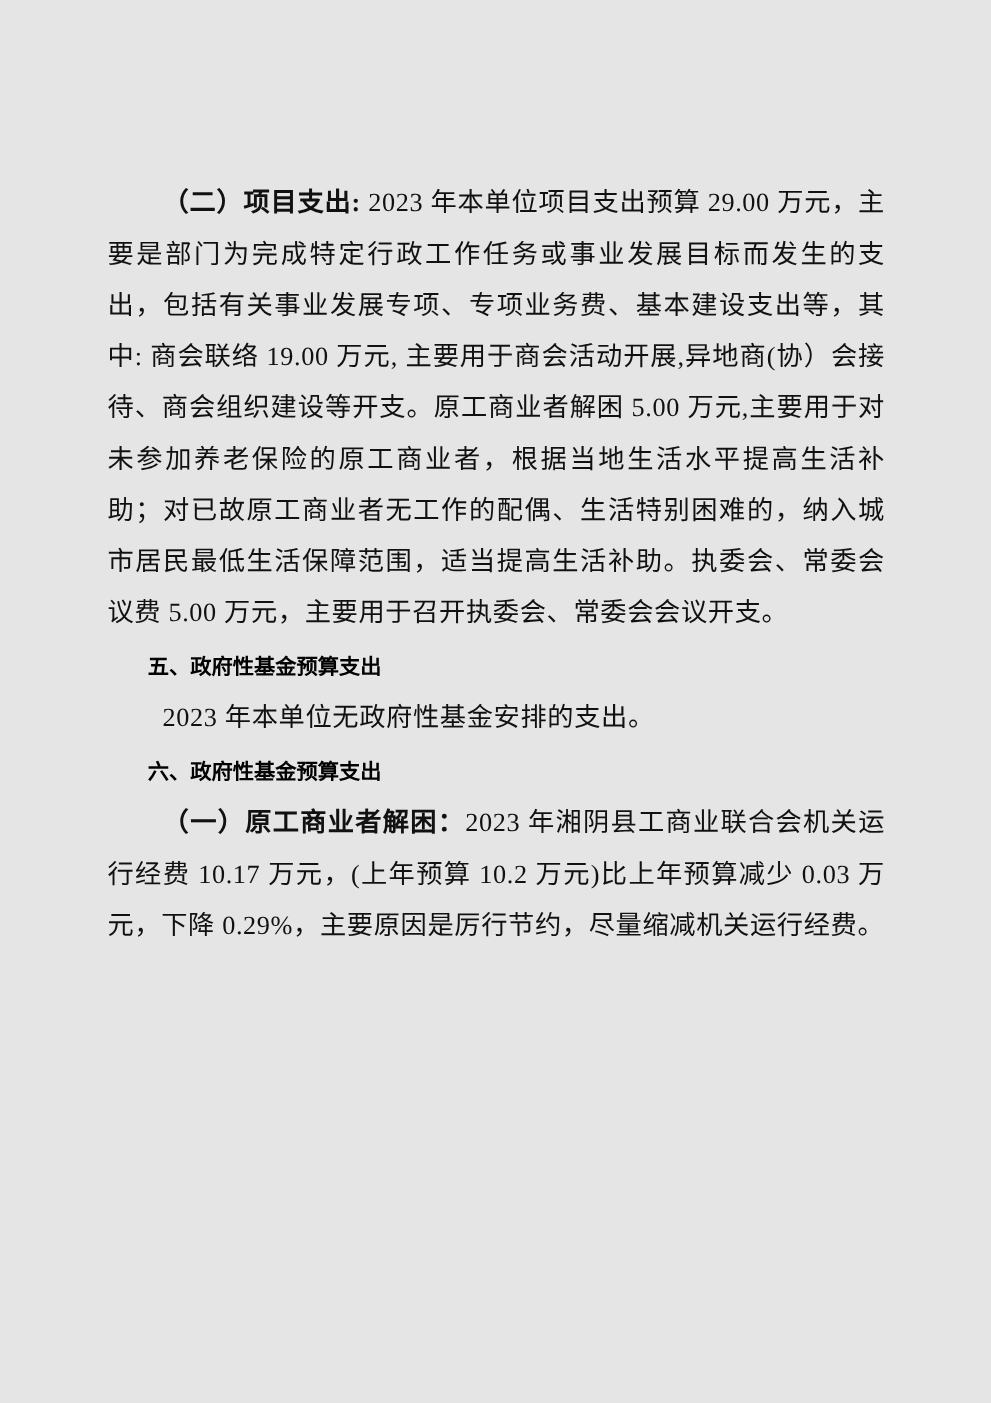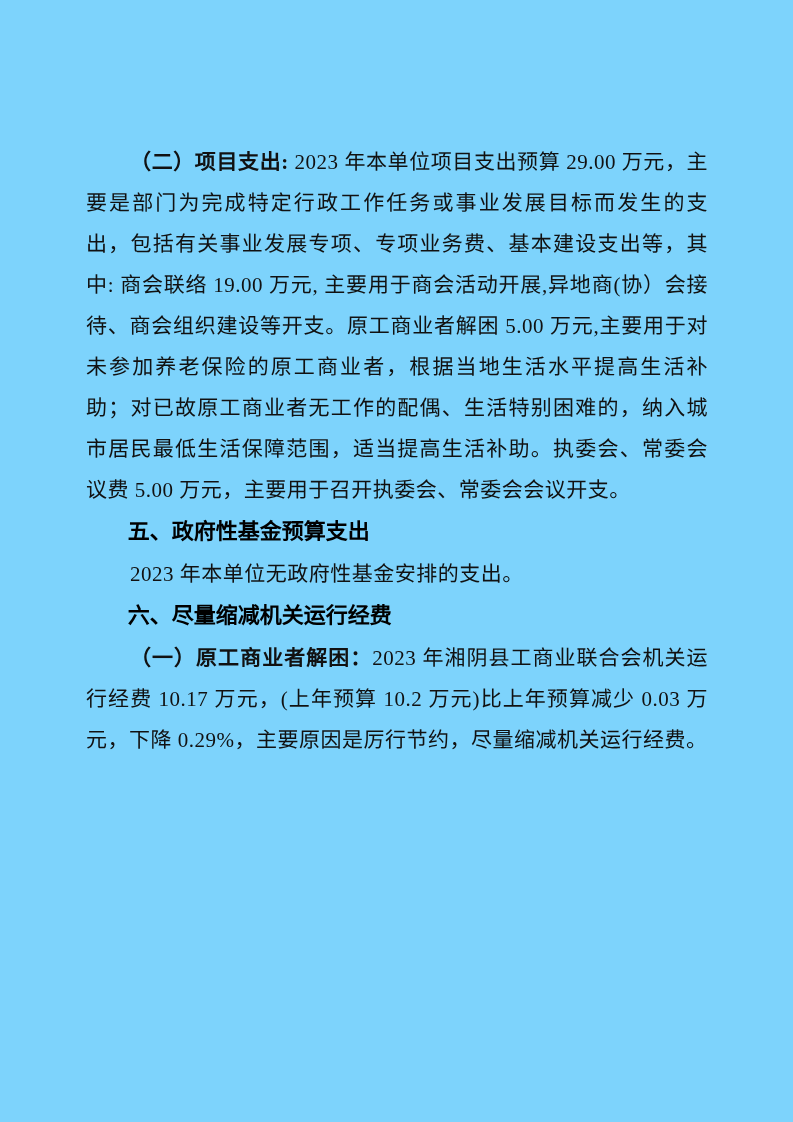--- a/index.html
+++ b/index.html
@@ -4,21 +4,21 @@
 <style>
   html, body {
     margin: 0;
     padding: 0;
     background: #ffffff;
   }
   .page {
     position: relative;
     width: 793px;
     height: 1122px;
-    background: #7dd3fc;
+    background: #e5e5e5;
     overflow: hidden;
   }
   .content {
     position: absolute;
     left: 86px;
     top: 142px;
     width: 622px;
   }
   .para {
     font-family: "Liberation Serif", "DejaVu Serif", serif;
@@ -28,41 +28,41 @@
     text-align: justify;
     text-align-last: left;
     text-indent: 2.1em;
     margin: 0;
     letter-spacing: 0.5px;
   }
   .para .lead {
     font-weight: bold;
   }
   .heading {
-    font-family: Liberation Mono, monospace;
+    font-family: Liberation Sans, sans-serif;
     font-weight: bold;
-    font-size: 22px;
+    font-size: 17px;
     line-height: 41px;
     color: #000000;
     text-indent: 1.9em;
     margin: 2px 0 0 0;
   }
 </style>
 </head>
 <body>
 
 <div class="page">
   <div class="content">
 
     <p class="para"><span class="lead">（二）项目支出:</span><span> 2023 年本单位项目支出预算 29.00 万元，主要是部门为完成特定行政工作任务或事业发展目标而发生的支出，包括有关事业发展专项、专项业务费、基本建设支出等，其中: 商会联络 19.00 万元, 主要用于商会活动开展,异地商(协）会接待、商会组织建设等开支。原工商业者解困 5.00 万元,主要用于对未参加养老保险的原工商业者，根据当地生活水平提高生活补助；对已故原工商业者无工作的配偶、生活特别困难的，纳入城市居民最低生活保障范围，适当提高生活补助。执委会、常委会议费 5.00 万元，主要用于召开执委会、常委会会议开支。</span></p>
 
     <h2 class="heading">五、政府性基金预算支出</h2>
 
     <p class="para">2023 年本单位无政府性基金安排的支出。</p>
 
-    <h2 class="heading">六、尽量缩减机关运行经费</h2>
+    <h2 class="heading">六、政府性基金预算支出</h2>
 
 
 
     <p class="para"><span class="lead">（一）原工商业者解困：</span><span>2023 年湘阴县工商业联合会机关运行经费 10.17 万元，(上年预算 10.2 万元)比上年预算减少 0.03 万元，下降 0.29%，主要原因是厉行节约，尽量缩减机关运行经费。</span></p>
 
   </div>
 </div>
 
 </body></html>

